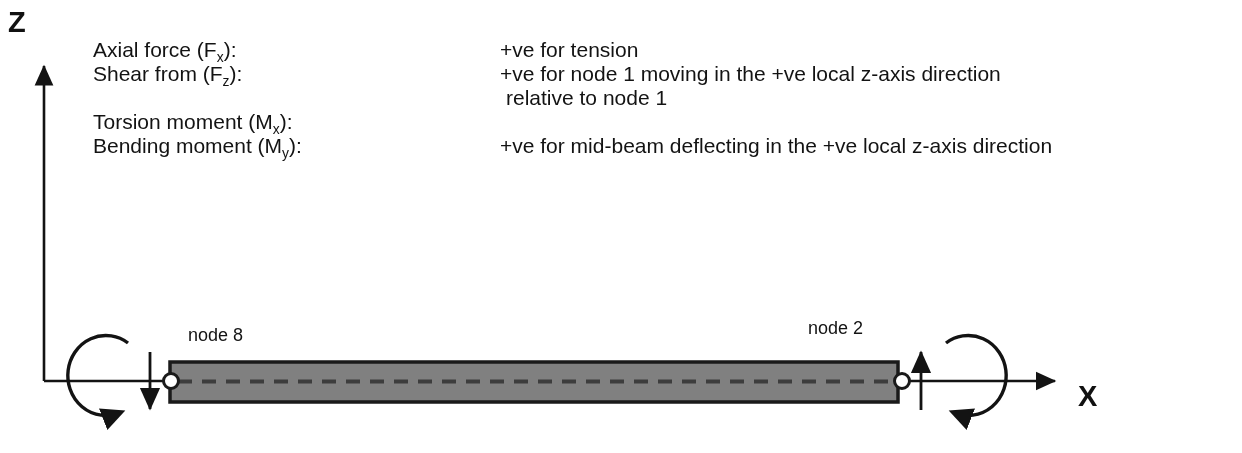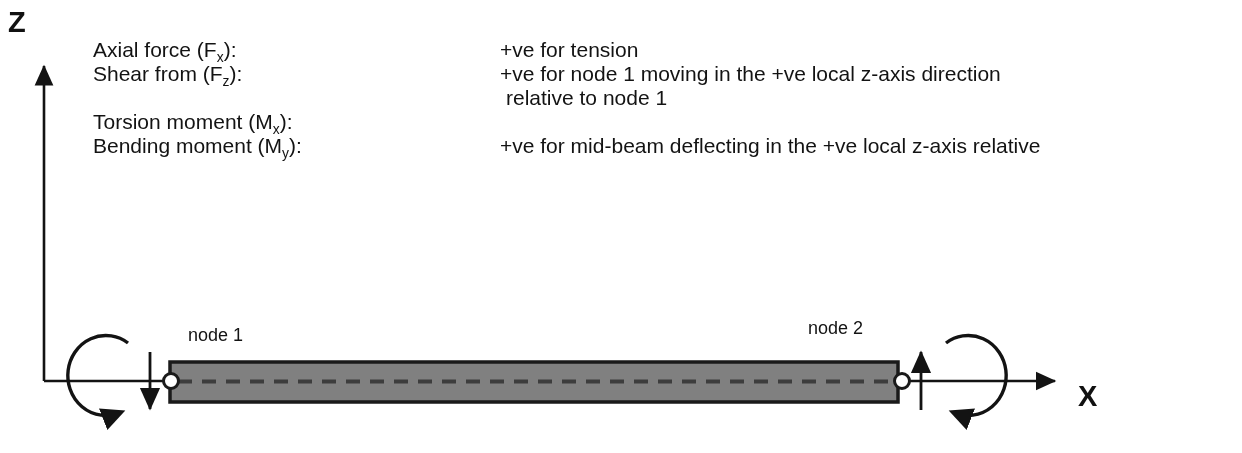--- a/index.html
+++ b/index.html
@@ -98,26 +98,26 @@
     <div class="legend-row">
       <span class="legend-desc cont">relative to node 1</span>
     </div>
 
     <div class="legend-row gap-before">
       <span class="legend-term"><span>Torsion moment (M</span><sub>x</sub><span>):</span></span>
     </div>
 
     <div class="legend-row gap-before">
       <span class="legend-term"><span>Bending moment (M</span><sub>y</sub><span>):</span></span>
-      <span class="legend-desc">+ve for mid-beam deflecting in the +ve local z-axis relative</span>
+      <span class="legend-desc">+ve for mid-beam deflecting in the +ve local z-axis direction</span>
     </div>
 
   </div>
 
-  <div class="node-label" id="node1-label">node 1</div>
+  <div class="node-label" id="node1-label">node 8</div>
   <div class="node-label" id="node2-label">node 2</div>
 
   <svg class="diagram" viewBox="0 0 1242 453">
     <defs>
       <marker id="arrowhead" markerWidth="9" markerHeight="9" refX="7.5" refY="4" orient="auto" markerUnits="strokeWidth">
         <path d="M0,0.4 L8,4 L0,7.6 Z" fill="#131313"></path>
       </marker>
       <marker id="arrowhead-curve" markerWidth="8" markerHeight="8" refX="5" refY="3.6" orient="auto" markerUnits="strokeWidth">
         <path d="M0,0.2 L7,3.6 L0,7 Z" fill="#131313"></path>
       </marker>

